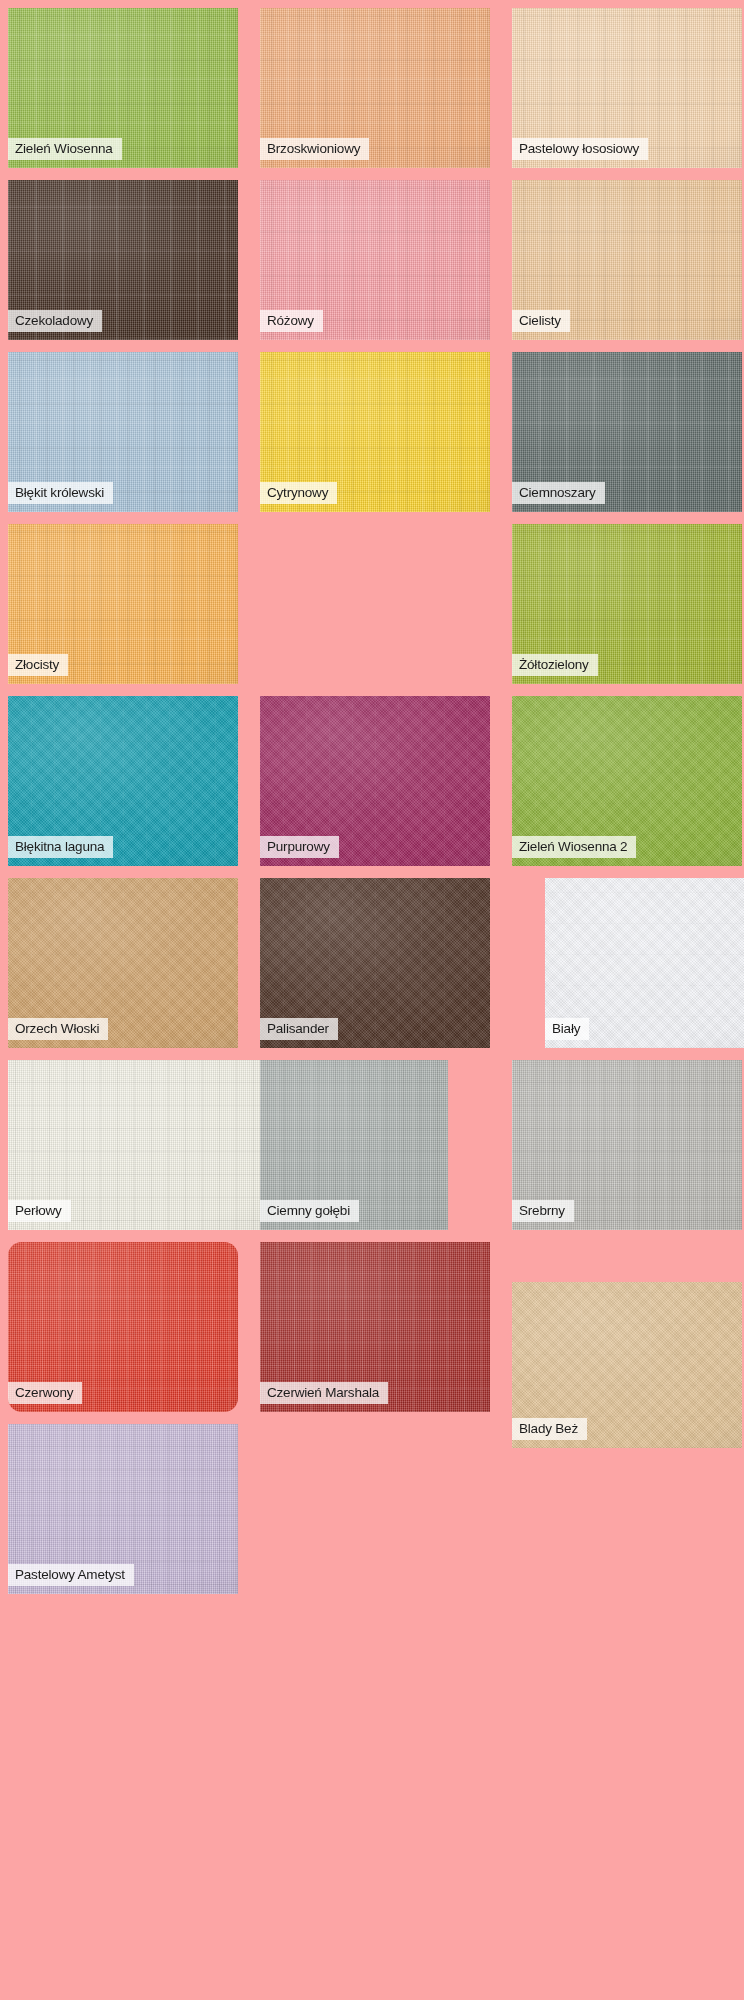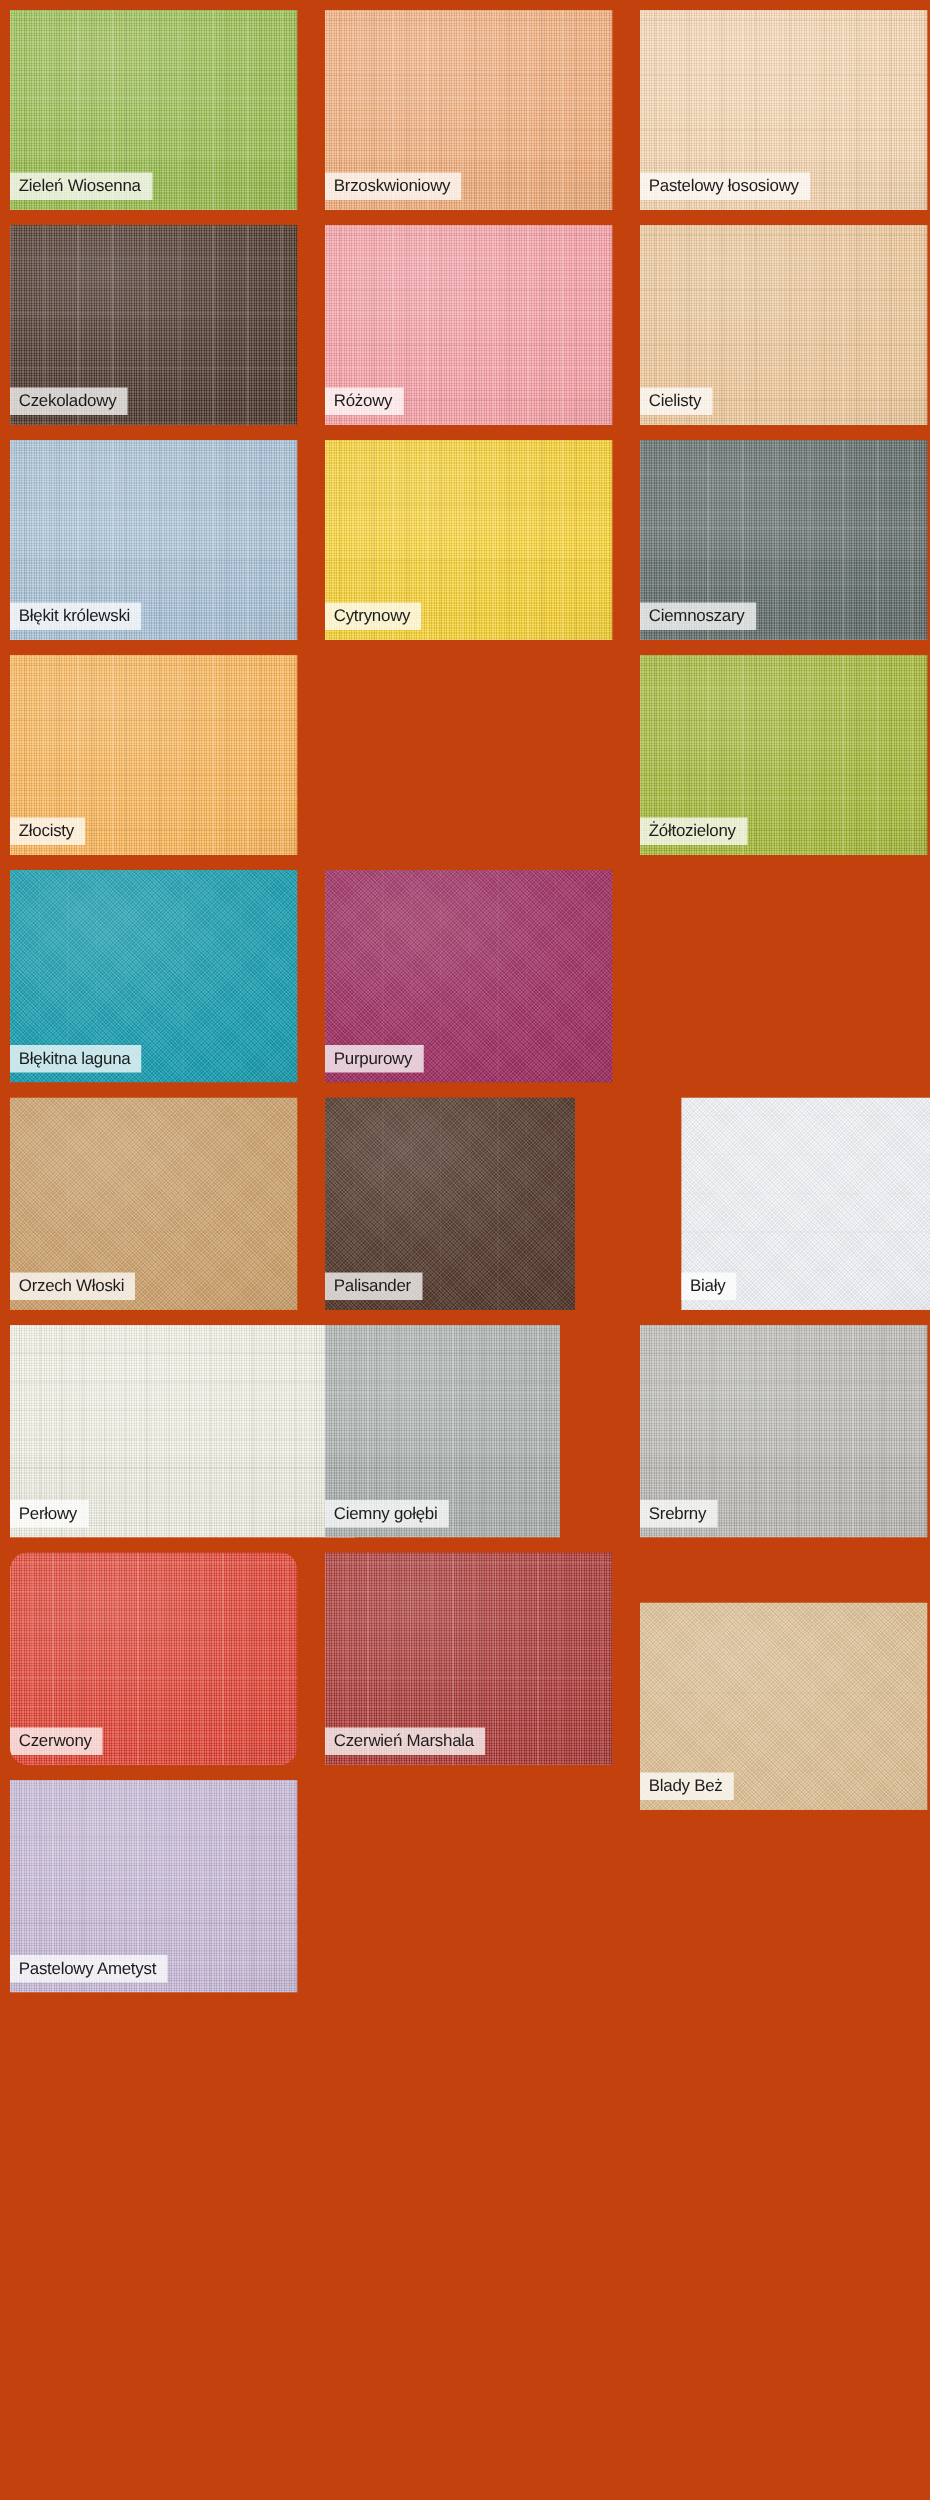--- a/index.html
+++ b/index.html
@@ -10,21 +10,21 @@
     height: 2000px;
     background: #ffffff;
     font-family: "Liberation Sans", sans-serif;
     overflow: hidden;
   }
 
   #swatch-grid {
     position: relative;
     width: 744px;
     height: 2000px;
-    background: #c2410c;
+    background: #fca5a5;
   }
 
   .swatch {
     position: absolute;
     width: 230px;
     height: 160px;
     overflow: hidden;
   }
 
   
@@ -274,30 +274,39 @@
     </div>
     <div class="swatch fine" style="left: 260px; top: 696px; width: 230px; height: 170px;">
       <div class="fabric">
         <div class="base" style="background: rgb(156, 42, 95);"></div>
         <div class="weave"></div>
         <div class="slub"></div>
         <div class="shade"></div>
       </div>
       <div class="label">Purpurowy</div>
     </div>
+    <div class="swatch fine" style="left: 512px; top: 696px; width: 230px; height: 170px;">
+      <div class="fabric">
+        <div class="base" style="background: rgb(140, 177, 59);"></div>
+        <div class="weave"></div>
+        <div class="slub"></div>
+        <div class="shade"></div>
+      </div>
+      <div class="label">Zieleń Wiosenna 2</div>
+    </div>
     <div class="swatch fine" style="left: 8px; top: 878px; width: 230px; height: 170px;">
       <div class="fabric">
         <div class="base" style="background: rgb(205, 161, 107);"></div>
         <div class="weave"></div>
         <div class="slub"></div>
         <div class="shade"></div>
       </div>
       <div class="label">Orzech Włoski</div>
     </div>
-    <div class="swatch fine" style="left: 260px; top: 878px; width: 200px; height: 170px;">
+    <div class="swatch fine" style="left: 260px; top: 878px; width: 230px; height: 170px;">
       <div class="fabric">
         <div class="base" style="background: rgb(78, 51, 39);"></div>
         <div class="weave"></div>
         <div class="slub"></div>
         <div class="shade"></div>
       </div>
       <div class="label">Palisander</div>
     </div>
     <div class="swatch fine" style="left: 512px; top: 878px; width: 230px; height: 170px; margin-left: 33px;">
       <div class="fabric">

